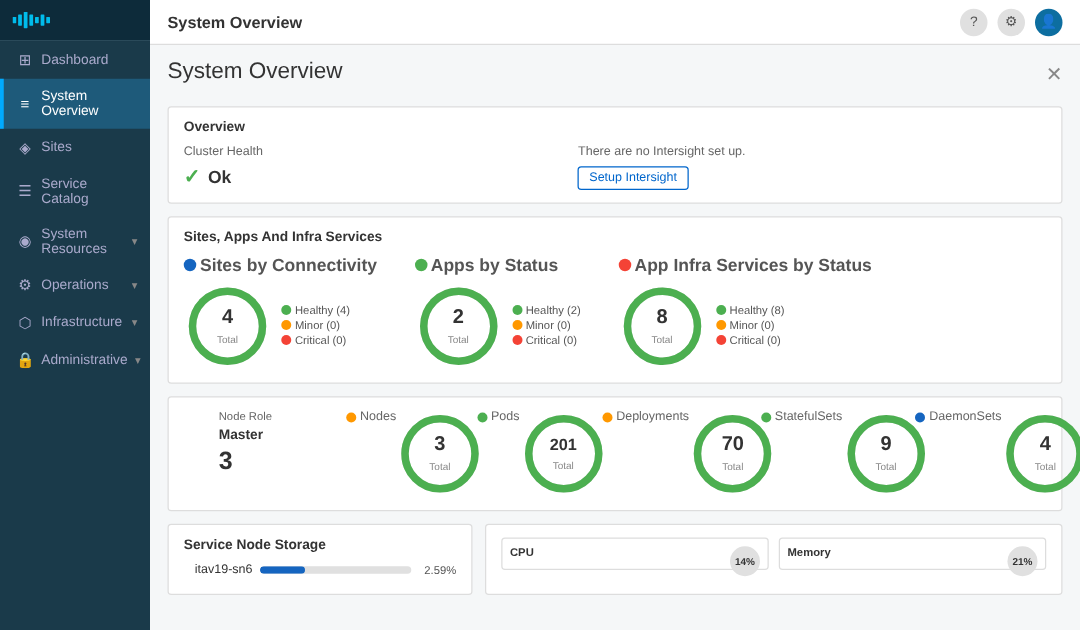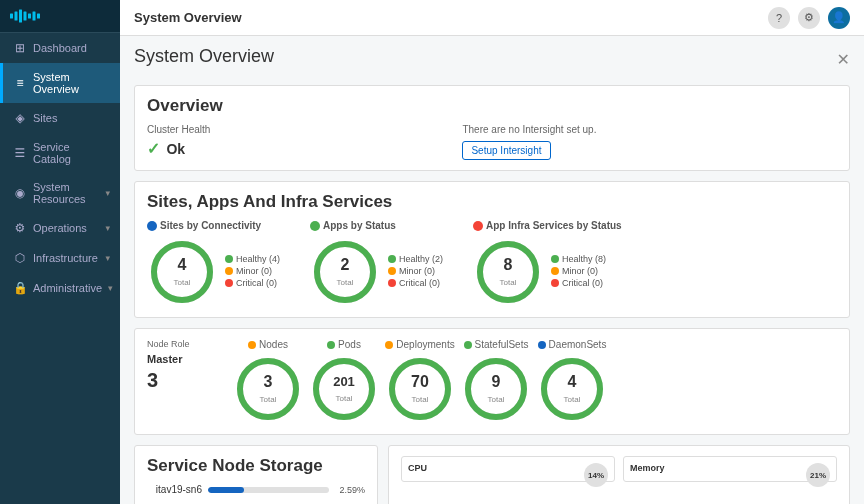--- a/index.html
+++ b/index.html
@@ -111,21 +111,21 @@
 
     
     .section {
       background: #fff;
       border: 1px solid #ddd;
       border-radius: 3px;
       margin-bottom: 10px;
       padding: 10px 12px;
     }
     .section-title {
-      font-size: 17px;
+      font-size: 11px;
       font-weight: bold;
       color: #333;
       margin-bottom: 8px;
       text-transform: none;
     }
 
     
     .overview-row {
       display: flex;
       gap: 0;
@@ -221,22 +221,22 @@
       font-weight: bold;
       color: #333;
       display: block;
     }
     .donut-sublabel {
       font-size: 8px;
       color: #888;
     }
     .inv-col {
       display: flex;
-      flex-direction: column;
-      align-items: center;
+      flex-direction: row;
+      align-items: flex-start;
       min-width: 70px;
     }
     .inv-header {
       font-size: 10px;
       color: #666;
       margin-bottom: 4px;
     }
 
     
     .bottom-row {
@@ -316,40 +316,41 @@
     .sites-donut-container {
       display: flex;
       gap: 30px;
       align-items: center;
     }
     .donut-group {
       display: flex;
       flex-direction: column;
     }
     .donut-group-label {
-      font-size: 10px;
+      font-size: 14px;
       color: #555;
       font-weight: bold;
       margin-bottom: 6px;
       display: flex;
       align-items: center;
       gap: 3px;
     }
 
     .section-header-icon {
       width: 10px;
       height: 10px;
       border-radius: 50%;
       display: inline-block;
     }
 
     .inventory-grid {
       display: flex;
       align-items: flex-start;
-      gap: 6px;
+      gap: 22px;
+      margin-left: 28px;
     }
     .inv-role-col-header {
       font-size: 9px;
       color: #666;
       margin-bottom: 4px;
     }
 
     
     svg.donut-svg {
       width: 70px;

